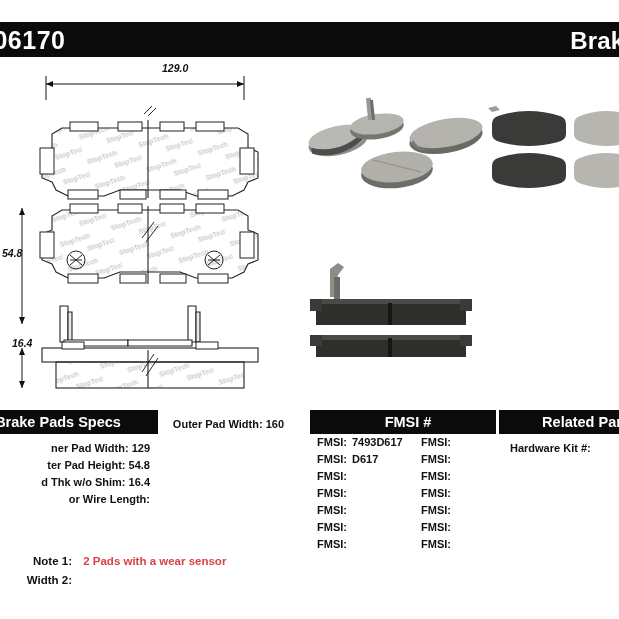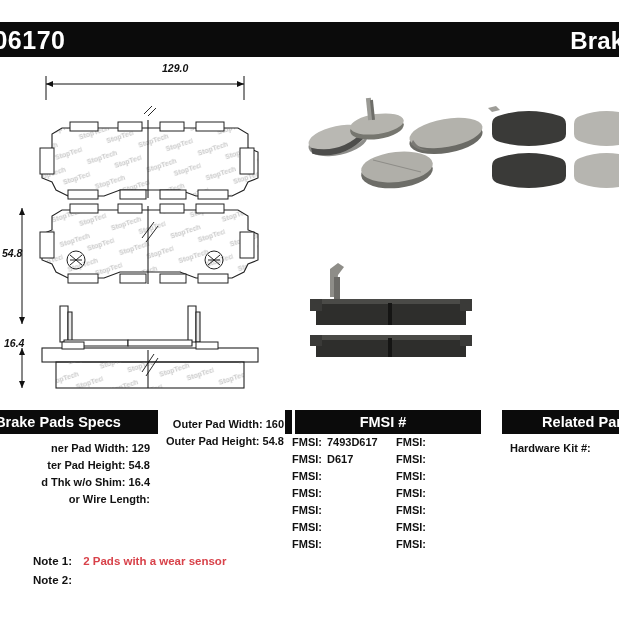--- a/index.html
+++ b/index.html
@@ -30,21 +30,21 @@
   .photo svg{display:block;}
   
   .tables{position:absolute;left:0;top:410px;width:619px;}
   .tbl-head{
     background:#0b0b0b;color:#fff;height:24px;line-height:24px;
     font-size:14.5px;font-weight:bold;text-align:center;white-space:nowrap;overflow:hidden;
   }
   .col{position:absolute;top:0;}
   .col-inner{left:-42px;width:200px;}
   .col-outer{left:124px;width:168px;}
-  .col-fmsi{left:285px;width:196px;}
+  .col-fmsi{left:310px;width:196px;}
   .col-related{left:502px;width:160px;}
   .rows{padding-top:6px;font-size:11px;font-weight:bold;color:#111;}
   .row{height:17px;line-height:17px;white-space:nowrap;}
   .r-right{text-align:right;padding-right:8px;}
   .r-left{text-align:left;padding-left:8px;}
   .fmsi-grid{display:flex;}
   .fmsi-col{flex:0 0 auto;}
   .fmsi-col.a{width:104px;padding-left:7px;}
   .fmsi-col.b{width:92px;}
   .fmsi-row{height:17px;line-height:17px;font-size:11px;font-weight:bold;white-space:nowrap;color:#111;}
@@ -173,21 +173,21 @@
 
     <g stroke="#111" stroke-width="1" fill="none">
       <line x1="22" y1="286" x2="22" y2="326"></line>
       <path d="M22 286 l-3 7 h6 z" fill="#111" stroke="none"></path>
       <path d="M22 326 l-3 -7 h6 z" fill="#111" stroke="none"></path>
     </g>
   </svg>
 
   <div class="dim-label" style="left:130px;top:0;margin-left:32px;">129.0</div>
   <div class="dim-label" style="left:2px;top:168px;margin-top:17px;">54.8</div>
-  <div class="dim-label" style="left:4px;top:275px;">16.4</div>
+  <div class="dim-label" style="left:12px;top:275px;">16.4</div>
 </div>
 
 <div class="photo" style="left:305px;top:92px;">
   <svg width="180" height="105" viewBox="0 0 180 105">
     <g>
       <ellipse cx="33" cy="50" rx="30" ry="13" fill="#8d8d8a" transform="rotate(-12 33 50)"></ellipse>
       <ellipse cx="33" cy="46" rx="30" ry="12" fill="#b9b8b3" transform="rotate(-12 33 46)"></ellipse>
       <path d="M5 50 q28 13 56 -6 l0 6 q-28 19 -56 6 z" fill="#4d4d4b" transform="rotate(-12 33 48)"></path>
     </g>
     <g>
@@ -252,21 +252,20 @@
       <div class="row r-right">ner Pad Width: 129</div>
       <div class="row r-right">ter Pad Height: 54.8</div>
       <div class="row r-right">d Thk w/o Shim: 16.4</div>
       <div class="row r-right">or Wire Length:</div>
     </div>
   </div>
 
   <div class="col col-outer">
     <div class="rows">
       <div class="row r-right">Outer Pad Width: 160</div>
-      <div class="row r-right">Outer Pad Height: 54.8</div>
       <div class="row r-right"></div>
     </div>
   </div>
 
   <div class="col col-fmsi">
     <div class="tbl-head">FMSI #</div>
     <div class="fmsi-grid">
       <div class="fmsi-col a">
         <div class="fmsi-row"><span>FMSI:</span><span class="fmsi-val">7493D617</span></div>
         <div class="fmsi-row"><span>FMSI:</span><span class="fmsi-val">D617</span></div>
@@ -298,16 +297,16 @@
   <div class="sep" style="left:292px;"></div>
   <div class="sep" style="left:496px;"></div>
 </div>
 
 <div class="notes">
   <div class="note-line">
     <span class="note-lbl">Note 1:</span>
     <span class="note-val">2 Pads with a wear sensor</span>
   </div>
   <div class="note-line">
-    <span class="note-lbl">Note 2:</span>
+    <span class="note-lbl">Width 2:</span>
     <span class="note-val"></span>
   </div>
 </div>
 
 </body></html>

